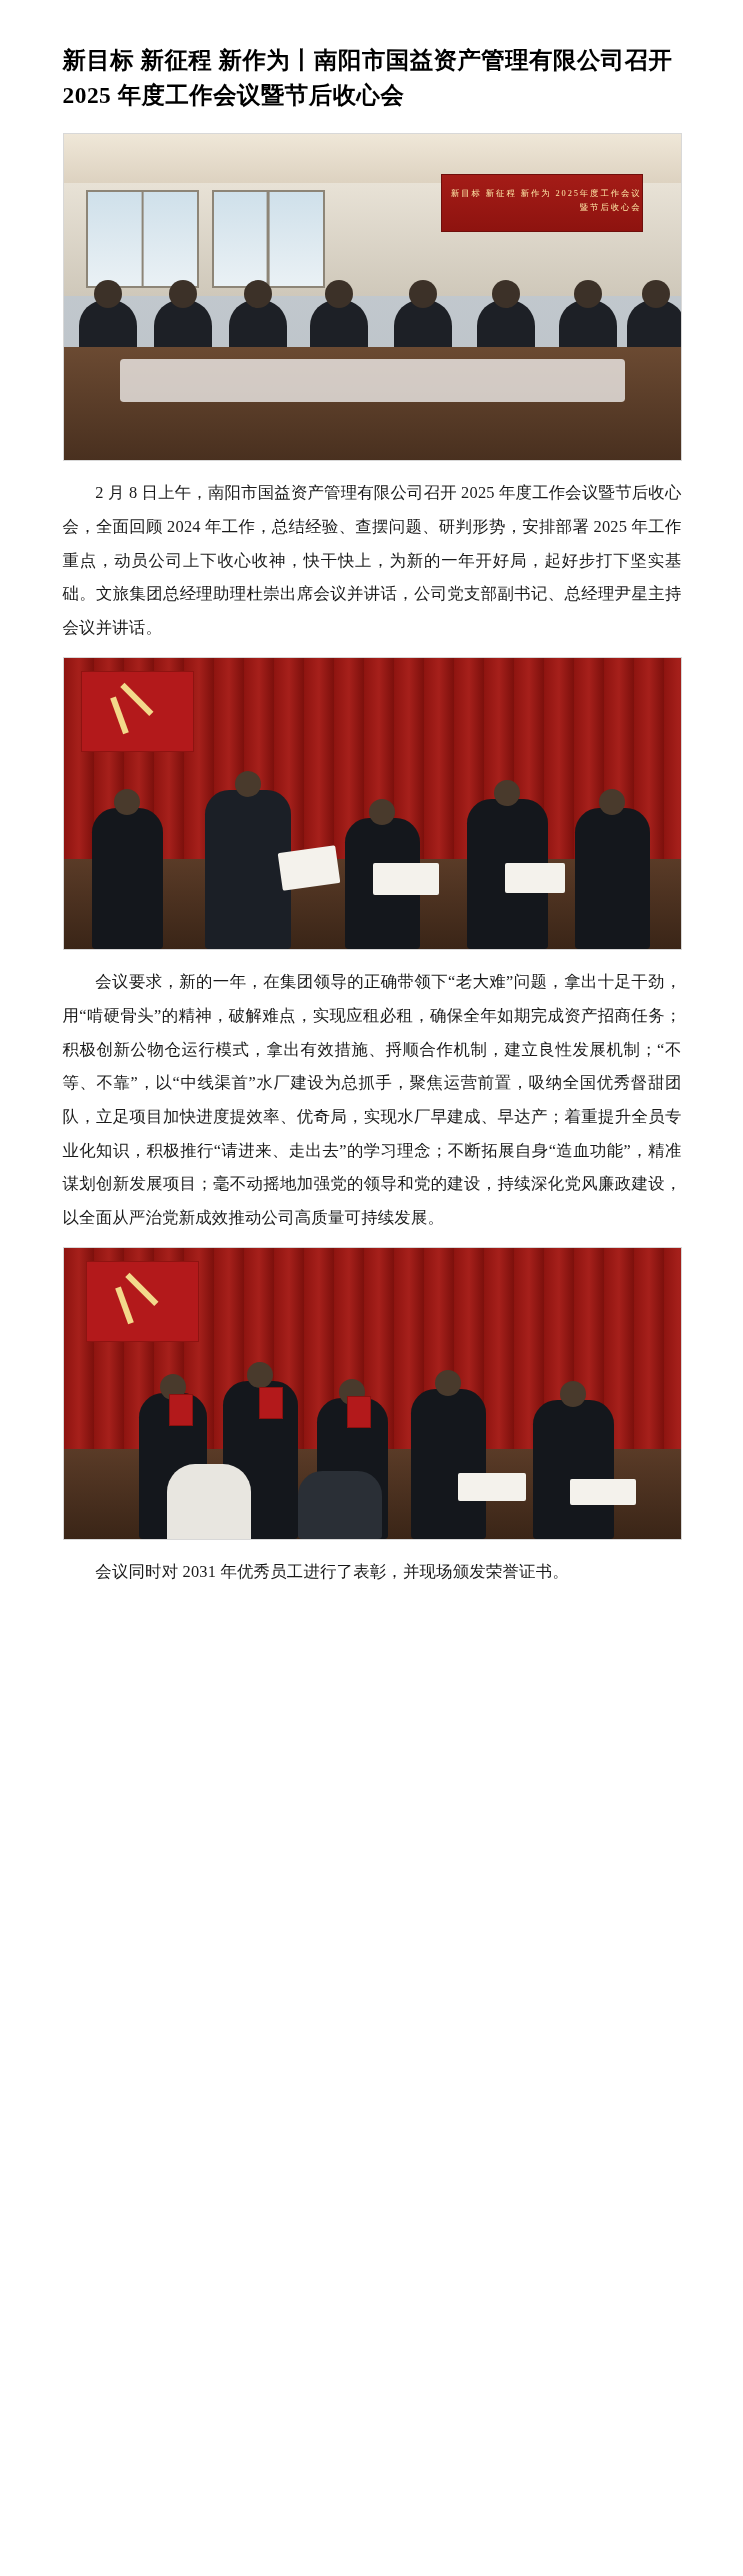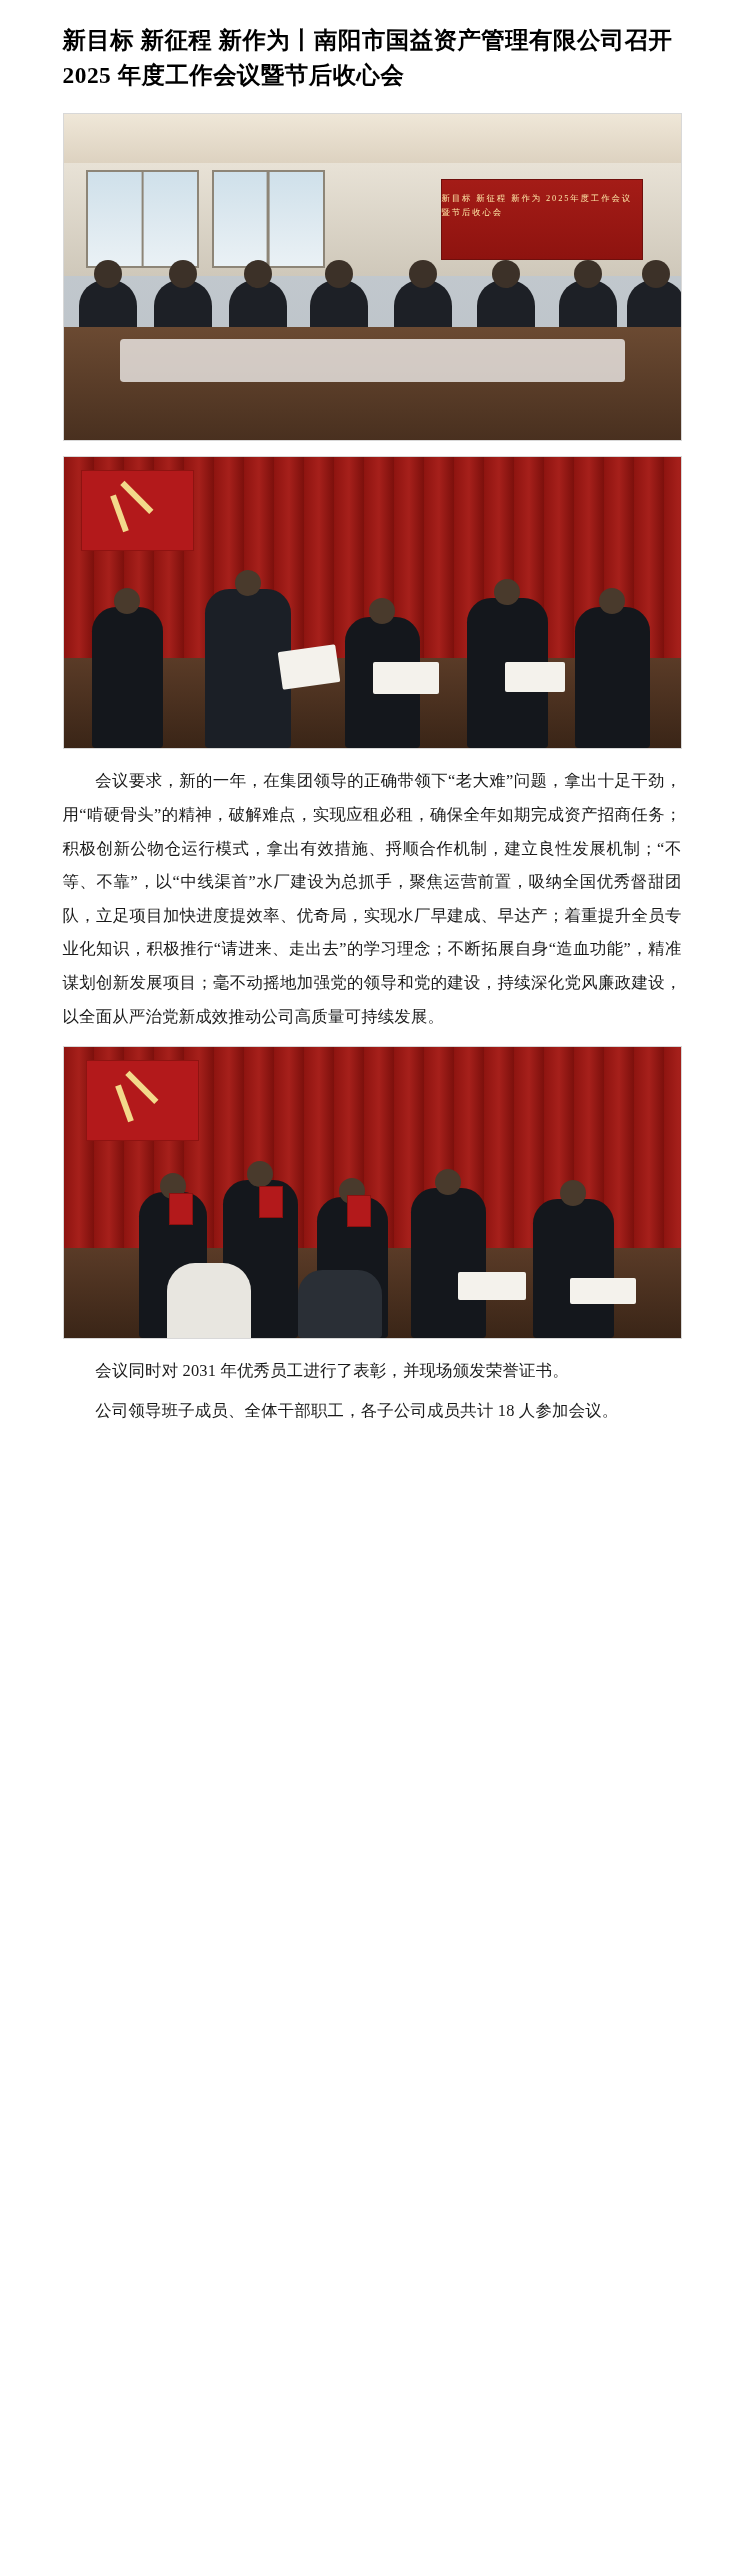--- a/index.html
+++ b/index.html
@@ -10,21 +10,21 @@
   body {
     width: 744px;
     font-family: "Liberation Serif", "DejaVu Serif", serif;
     color: #111111;
   }
   .page {
     width: 744px;
     min-height: 2576px;
     background: #ffffff;
     box-sizing: border-box;
-    padding: 15px 0 38px 0;
+    padding: 35px 0 38px 0;
   }
   .article {
     width: 619px;
     margin: 0 auto;
   }
   .title {
     font-size: 23.4px;
     line-height: 1.5;
     font-weight: bold;
     letter-spacing: 0.5px;
@@ -73,27 +73,27 @@
     border: 2.8px solid #8d8577;
     box-sizing: border-box;
   }
   .p1-window:after {
     content:""; position:absolute; left:50%; top:0; width:2.8px; height:100%;
     background:#8d8577; transform:translateX(-50%);
   }
   .p1-w1 { left: 22.5px; width: 113px; }
   .p1-w2 { left: 148px; width: 113px; }
   .p1-banner {
-    position: absolute; right: 38px; top: 65px; width: 202px; height: 81px;
+    position: absolute; right: 38px; top: 40px; width: 202px; height: 58px;
     background: linear-gradient(#a41c17, #8e130f);
     border: 1.9px solid #6f0f0c;
     box-sizing: border-box;
     color: #ffe9a8;
     font-size: 8.4px;
-    text-align: left;
+    text-align: right;
     padding-top: 11.3px;
     line-height: 1.7;
     letter-spacing: 1.9px;
   }
   .p1-table {
     position: absolute; left: 0; bottom: 0; width: 100%; height: 113px;
     background: linear-gradient(#6b4a32, #49301f);
   }
   .p1-table:before {
     content:""; position:absolute; left:56px; right:56px; top:11.3px; height:43px;
@@ -170,20 +170,21 @@
           <div class="p1-p" style="left:246px;"></div>
           <div class="p1-p" style="left:330px;"></div>
           <div class="p1-p" style="left:413px;"></div>
           <div class="p1-p" style="left:495px;"></div>
           <div class="p1-p" style="left:563px;"></div>
         </div>
         <div class="p1-table"></div>
       </div>
     </div>
 
+    <p class="body-text">2 月 8 日上午，南阳市国益资产管理有限公司召开 2025 年度工作会议暨节后收心会，全面回顾 2024 年工作，总结经验、查摆问题、研判形势，安排部署 2025 年工作重点，动员公司上下收心收神，快干快上，为新的一年开好局，起好步打下坚实基础。文旅集团总经理助理杜崇出席会议并讲话，公司党支部副书记、总经理尹星主持会议并讲话。</p>
 
     <div class="figure">
       <div class="photo photo-2">
         <div class="curtain"></div>
         <div class="flag" style="left:17px;">
           <div class="hammer"></div>
         </div>
         <div class="table-dark"></div>
         <div class="person" style="left:28px;  width:71px; height:141px;">
             <span class="head"></span>
@@ -234,17 +235,16 @@
         <div class="book-red" style="left:195px; bottom:120px;"></div>
         <div class="book-red" style="left:283px; bottom:111px;"></div>
         <div class="person" style="left:103px; width:84px; height:75px; background:#e8e6e0; border-radius:28px 28px 0 0;"></div>
         <div class="person" style="left:234px; width:84px; height:68px; background:#2a2f36;"></div>
         <div class="paper" style="left:394px; bottom:38px; width:68px; height:28px;"></div>
         <div class="paper" style="left:506px; bottom:34px; width:66px; height:26px;"></div>
       </div>
     </div>
 
     <p class="body-text">会议同时对 2031 年优秀员工进行了表彰，并现场颁发荣誉证书。</p>
-    <p class="body-text">公司领导班子成员、全体干部职工，各子公司成员共计 18 人参加会议。</p>
 
   </div>
 </div>
 
 
 </body></html>

